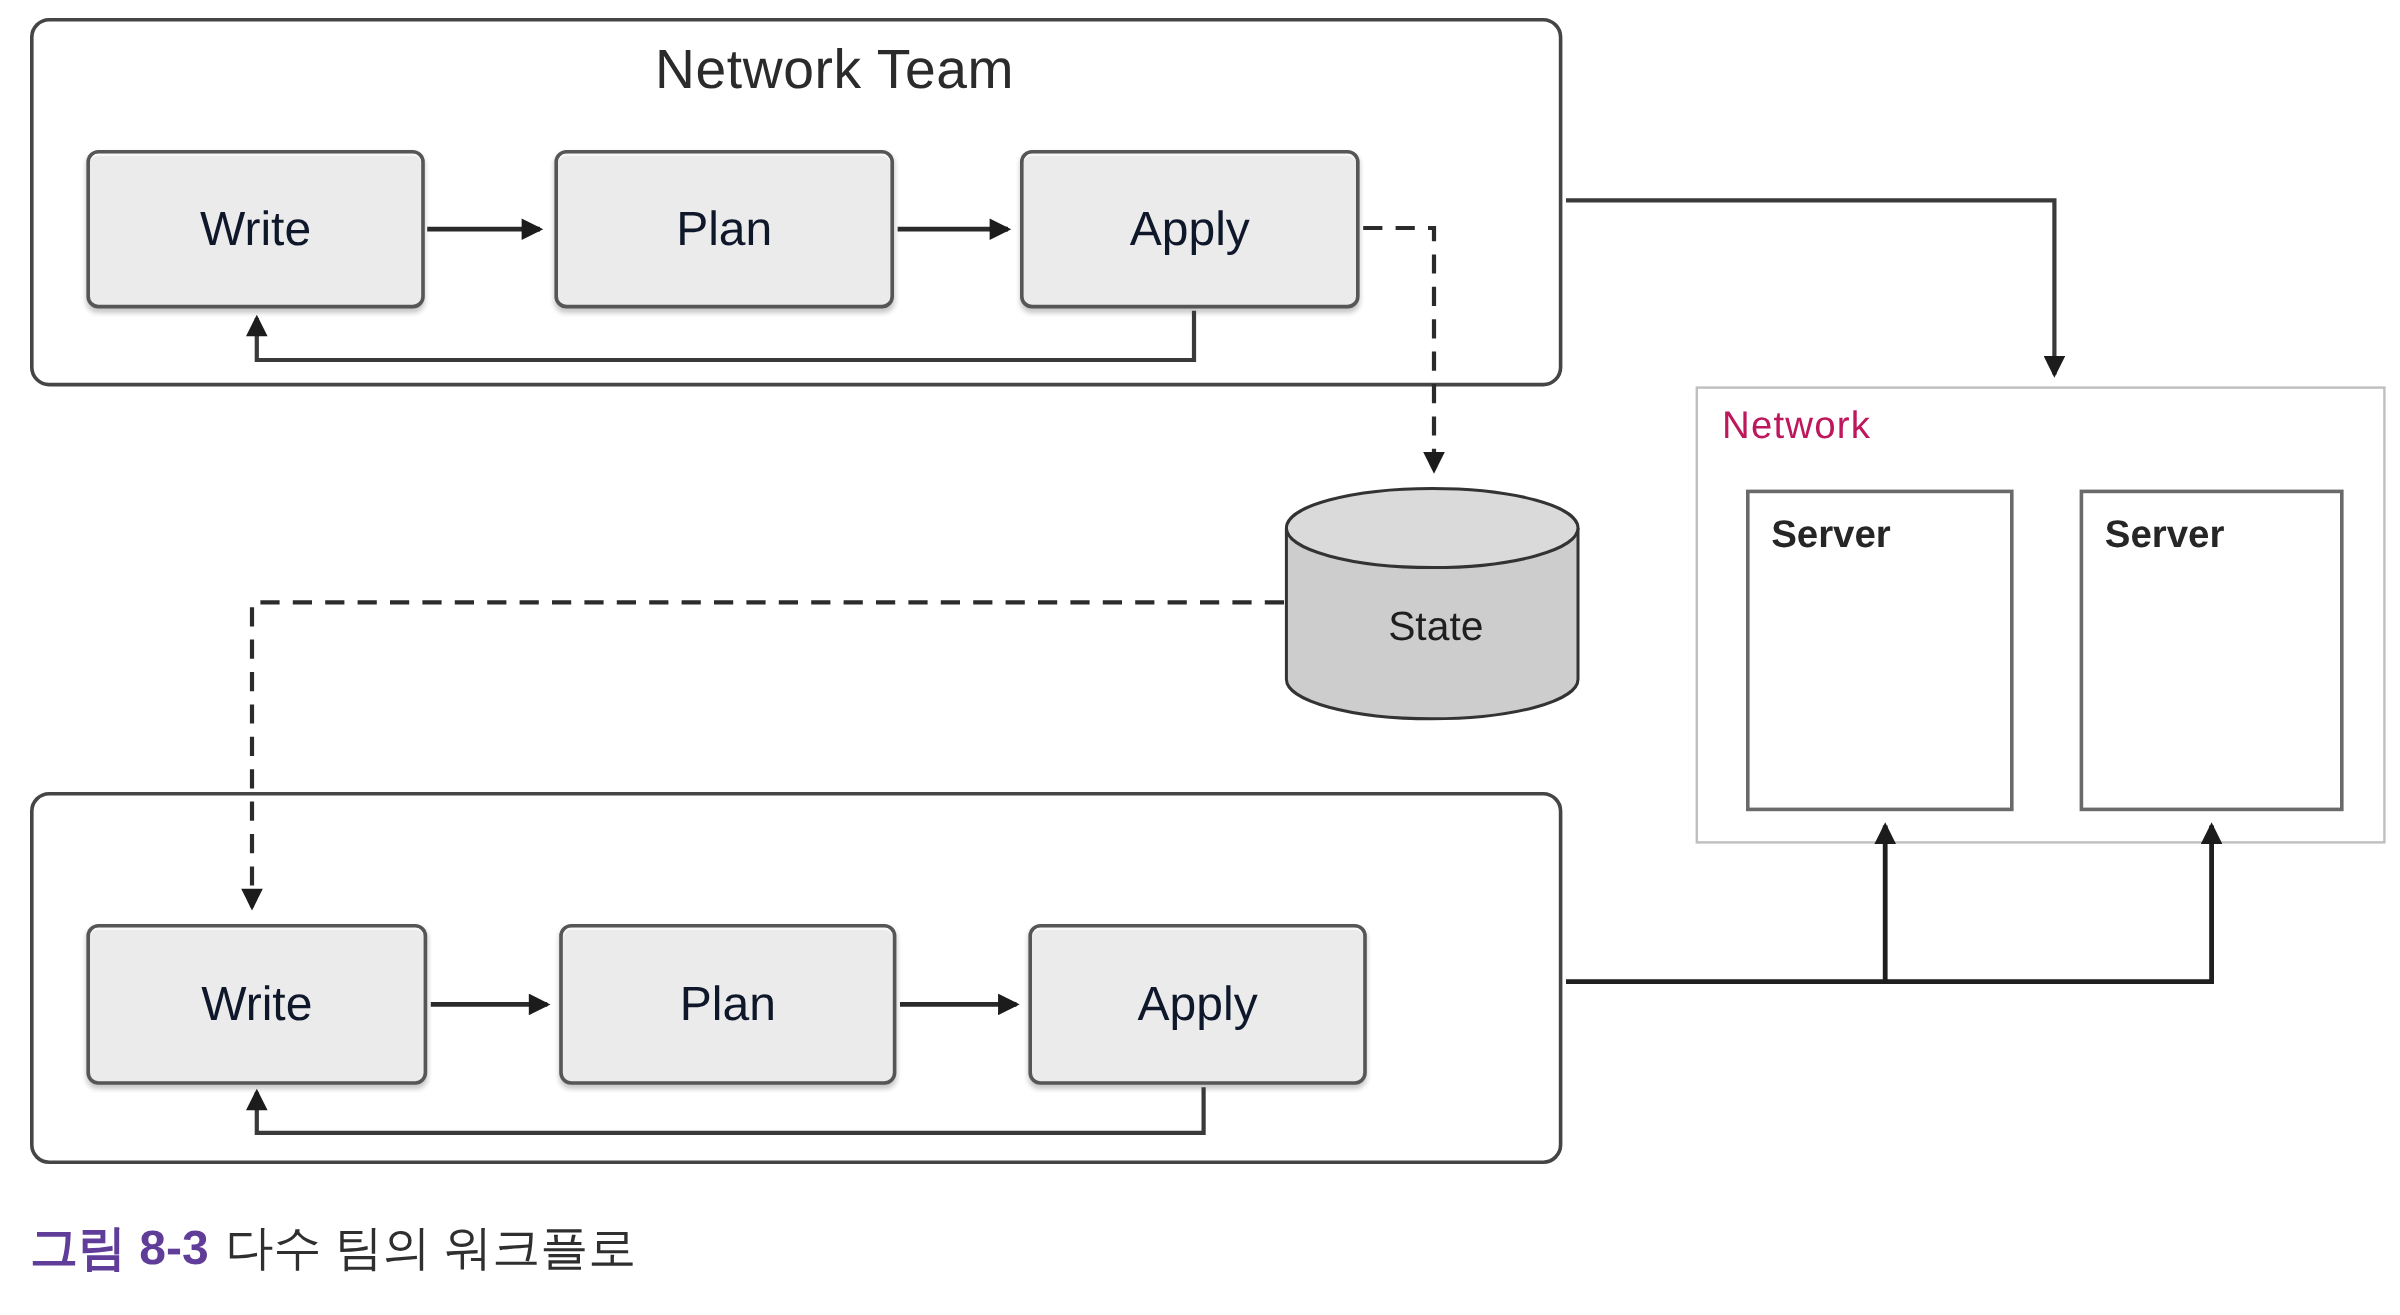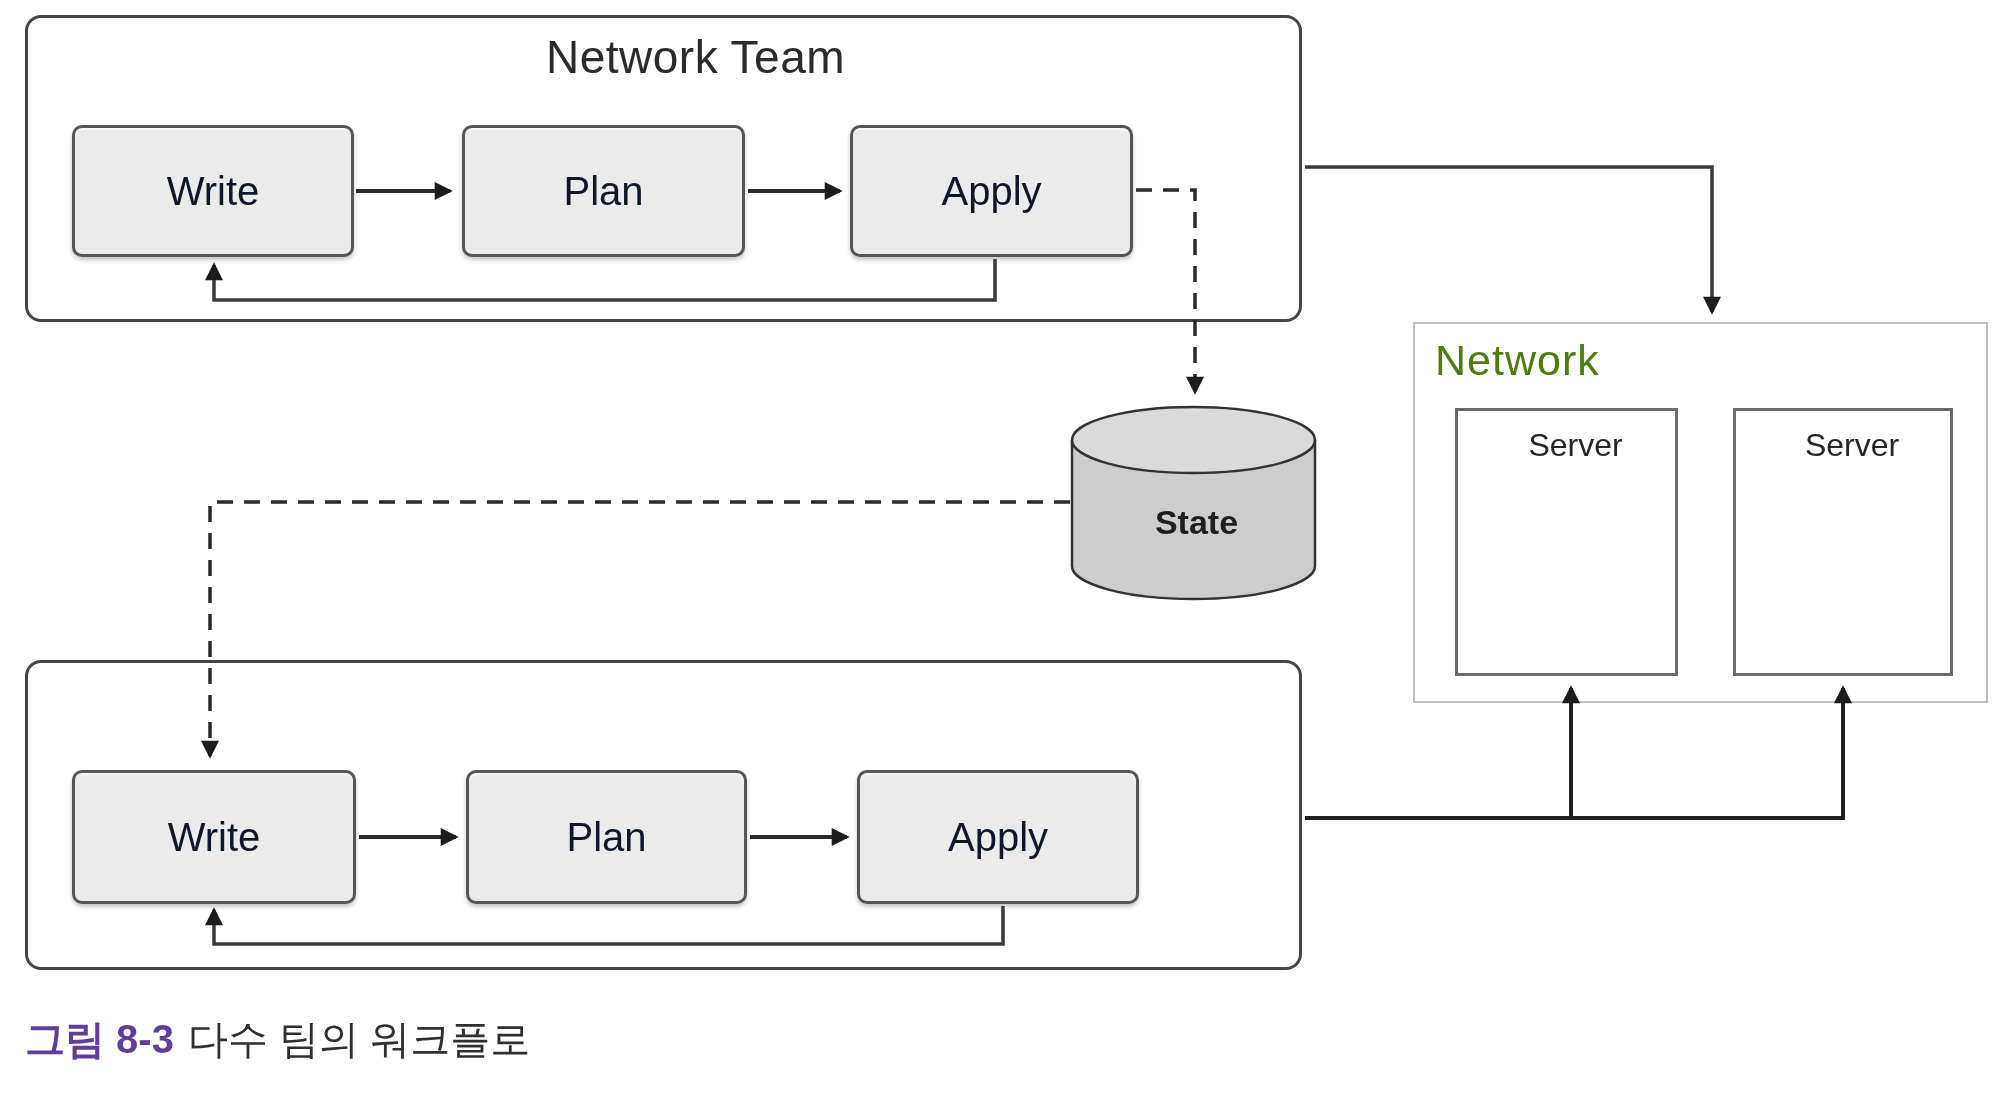--- a/index.html
+++ b/index.html
@@ -19,32 +19,32 @@
   .step-box{
     position:absolute;background:#ebebeb;border:3px solid #565656;border-radius:10px;
     box-sizing:border-box;display:flex;align-items:center;justify-content:center;
     font-size:40px;color:#0f172a;z-index:1;
     box-shadow:0 3px 4px rgba(0,0,0,0.22), inset 0 2px 0 rgba(255,255,255,0.6);
   }
   .network-box{
     position:absolute;background:#ffffff;border:2px solid #bfbfbf;box-sizing:border-box;z-index:1;
   }
   .network-label{
-    position:absolute;font-size:43px;color:#4d7c0f;z-index:1;letter-spacing:1px;
+    position:absolute;font-size:32px;color:#be185d;z-index:1;letter-spacing:1px;
   }
   .server-box{
     position:absolute;background:#ffffff;border:3px solid #6a6a6a;box-sizing:border-box;z-index:1;
-    padding:16px 0 12px 18px;font-size:32px;font-weight:400;color:#262626;text-align:center;
+    padding:16px 0 12px 18px;font-size:32px;font-weight:700;color:#262626;
   }
   .connector-layer{
     position:absolute;left:0;top:0;width:2000px;height:1096px;z-index:2;pointer-events:none;
   }
   .state-label{
     position:absolute;left:1072px;top:503px;width:249px;text-align:center;
-    font-size:34px;font-weight:700;color:#1f1f1f;z-index:3;
+    font-size:34px;font-weight:400;color:#1f1f1f;z-index:3;
   }
   .caption{
     position:absolute;left:25px;top:1012px;font-size:40px;z-index:1;white-space:nowrap;
   }
   .caption .fig-label{color:#5f3d99;font-weight:700;margin-right:14px;}
   .caption .fig-text{color:#2f2f2f;font-weight:500;}
 </style>
 </head>
 <body>
 

